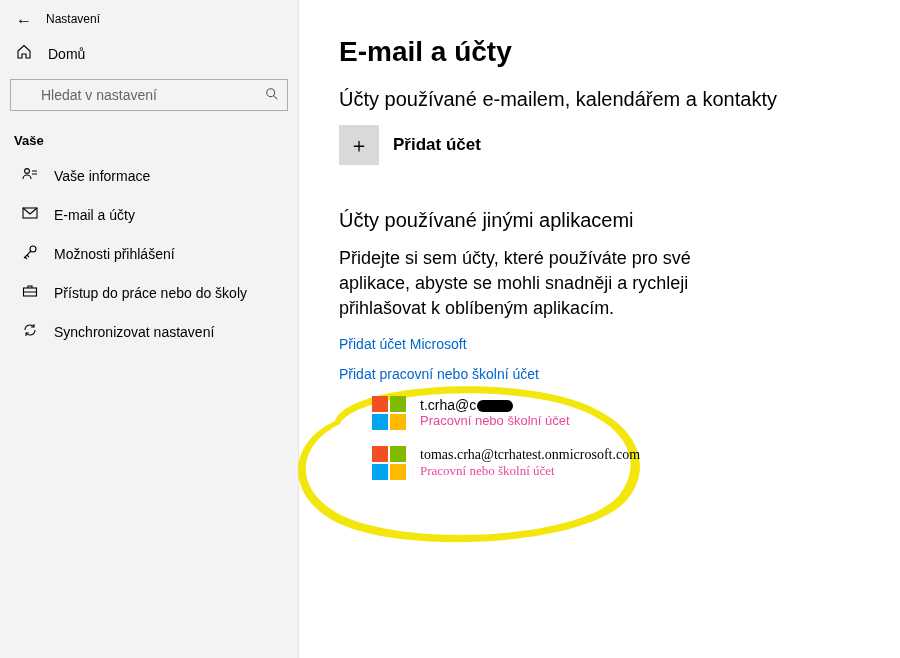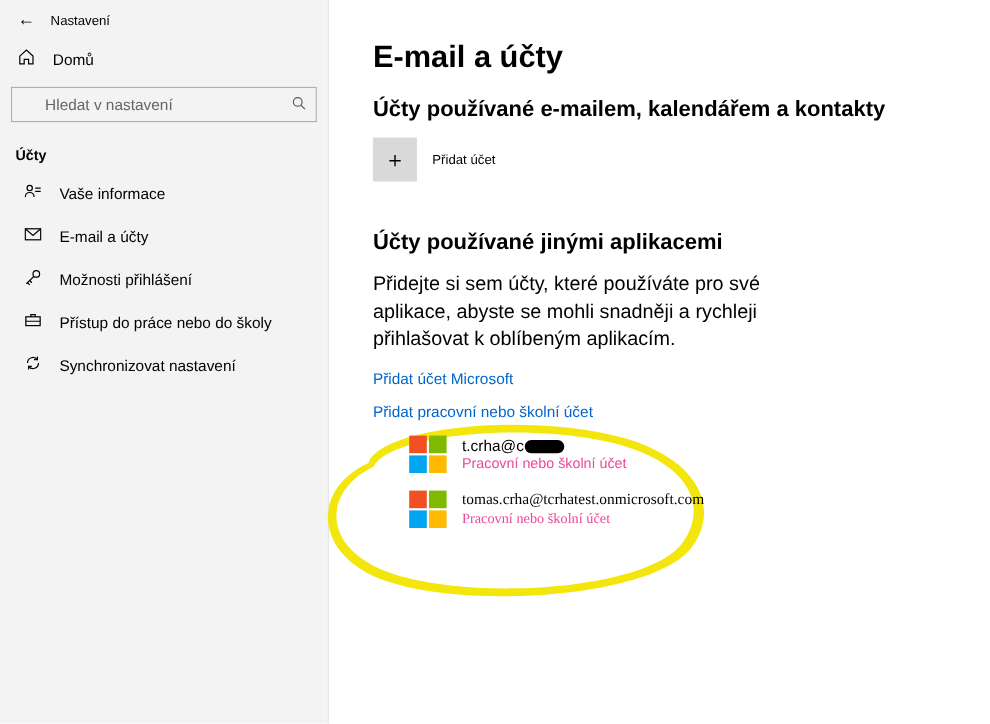--- a/index.html
+++ b/index.html
@@ -106,21 +106,21 @@
     position: relative;
     overflow: hidden;
   }
   .page-title {
     font-size: 28px;
     font-weight: 600;
     margin: 0 0 20px 0;
   }
   .subheading {
     font-size: 20px;
-    font-weight: 700;
+    font-weight: 400;
     margin: 10px 0 14px 0;
   }
   .add-row {
     display: flex;
     align-items: center;
     margin-bottom: 44px;
     cursor: pointer;
   }
   .add-tile {
     width: 40px;
@@ -130,21 +130,22 @@
     align-items: center;
     justify-content: center;
     margin-right: 14px;
   }
   .add-tile .plus {
     font-size: 20px;
     font-weight: 300;
     color: #000;
   }
   .add-label {
-    font-size: 12px;
+    font-size: 17px;
+    font-weight: bold;
   }
   .desc {
     font-size: 18px;
     color: #000;
     max-width: 400px;
     line-height: 1.4;
     margin-bottom: 14px;
   }
   .link {
     font-size: 14px;
@@ -223,21 +224,21 @@
     <div class="search-box">
       <input class="search-input" placeholder="Hledat v nastavení" style="">
       <span class="search-icon">
         <svg width="14" height="14" viewBox="0 0 16 16">
             <circle cx="6.5" cy="6.5" r="4.5" fill="none" stroke="#555" stroke-width="1.2"></circle>
             <line x1="10" y1="10" x2="14" y2="14" stroke="#555" stroke-width="1.2"></line>
           </svg>
       </span>
     </div>
 
-    <div class="section-header">Účty</div>
+    <div class="section-header">Vaše</div>
 
     <div class="nav-item">
       <span class="icon">
         <svg width="16" height="16" viewBox="0 0 16 16">
             <circle cx="5" cy="5" r="2.4" fill="none" stroke="#000" stroke-width="1.1"></circle>
             <path d="M1 13c0-2.2 1.8-4 4-4s4 1.8 4 4" fill="none" stroke="#000" stroke-width="1.1"></path>
             <line x1="10" y1="5" x2="15" y2="5" stroke="#000" stroke-width="1"></line>
             <line x1="10" y1="8" x2="15" y2="8" stroke="#000" stroke-width="1"></line>
           </svg>
       </span>

